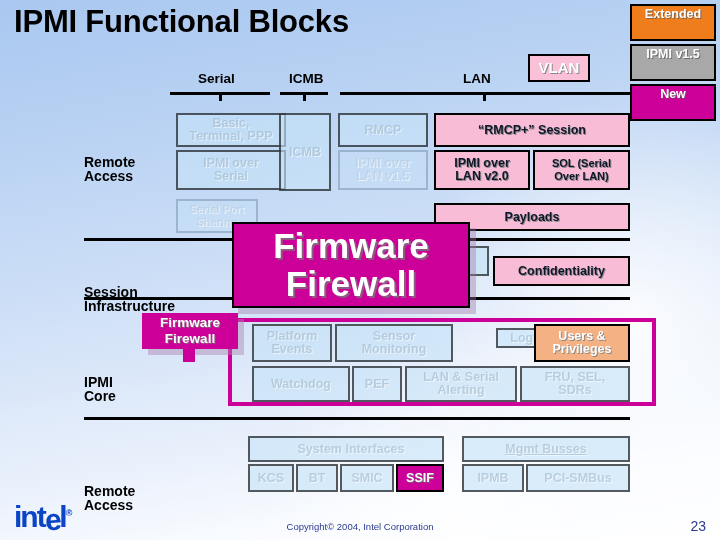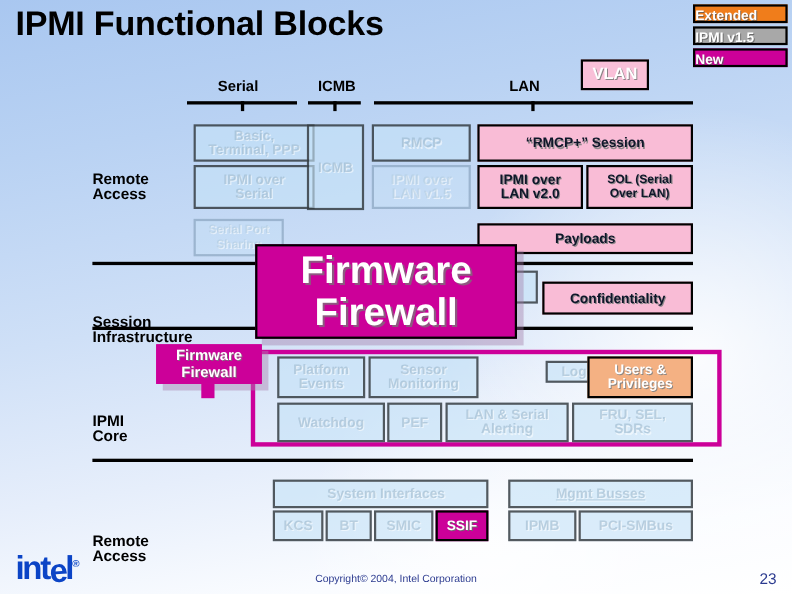--- a/index.html
+++ b/index.html
@@ -21,24 +21,24 @@
   
   #title{
     position:absolute;left:14px;top:4px;
     font-size:31px;font-weight:bold;color:#000000;
     letter-spacing:-0.2px;white-space:nowrap;
   }
 
   
   #legend{position:absolute;left:630px;top:4px;width:86px;}
   .legend-box{
-    box-sizing:border-box;width:86px;height:17px;margin-bottom:3px;
+    box-sizing:border-box;width:86px;height:37px;margin-bottom:3px;
     border:2px solid #000;
     font-size:12.5px;font-weight:bold;color:#ffffff;
-    line-height:17px;white-space:nowrap;overflow:hidden;
+    text-align:center;line-height:17px;white-space:nowrap;overflow:hidden;
     text-shadow:1px 1px 0 rgba(90,90,90,.75);
   }
   .lg-extended{background:#f07d1b;}
   .lg-v15{background:#a8a8a8;}
   .lg-new{background:#cc0099;}
 
   
   .bus-label{
     position:absolute;font-size:13.5px;font-weight:bold;color:#000;white-space:nowrap;
   }
@@ -213,21 +213,21 @@
 
   <div class="row-label" style="left:84px;top:343px;">
     <div>IPMI</div>
     <div>Core</div>
   </div>
 
   <div id="core-frame"></div>
 
   <div class="blk v15" style="left:252px;top:324px;width:80px;height:38px;white-space:pre;">Platform
 Events</div>
-  <div class="blk v15" style="left:335px;top:324px;width:100px;height:38px;white-space:pre;">Sensor
+  <div class="blk v15" style="left:335px;top:324px;width:118px;height:38px;white-space:pre;">Sensor
 Monitoring</div>
   <div class="blk v15" style="left:456px;top:328px;width:78px;height:20px;margin-left:40px;">Logging</div>
   <div class="blk ext" style="left:534px;top:324px;width:96px;height:38px;white-space:pre;">Users &amp;
 Privileges</div>
 
   <div class="blk v15" style="left:252px;top:366px;width:98px;height:36px;">Watchdog</div>
   <div class="blk v15" style="left:405px;top:366px;width:112px;height:36px;white-space:pre;">LAN &amp; Serial
 Alerting</div>
   <div class="blk v15" style="left:352px;top:366px;width:50px;height:36px;">PEF</div>
   <div class="blk v15" style="left:520px;top:366px;width:110px;height:36px;white-space:pre;">FRU, SEL,

